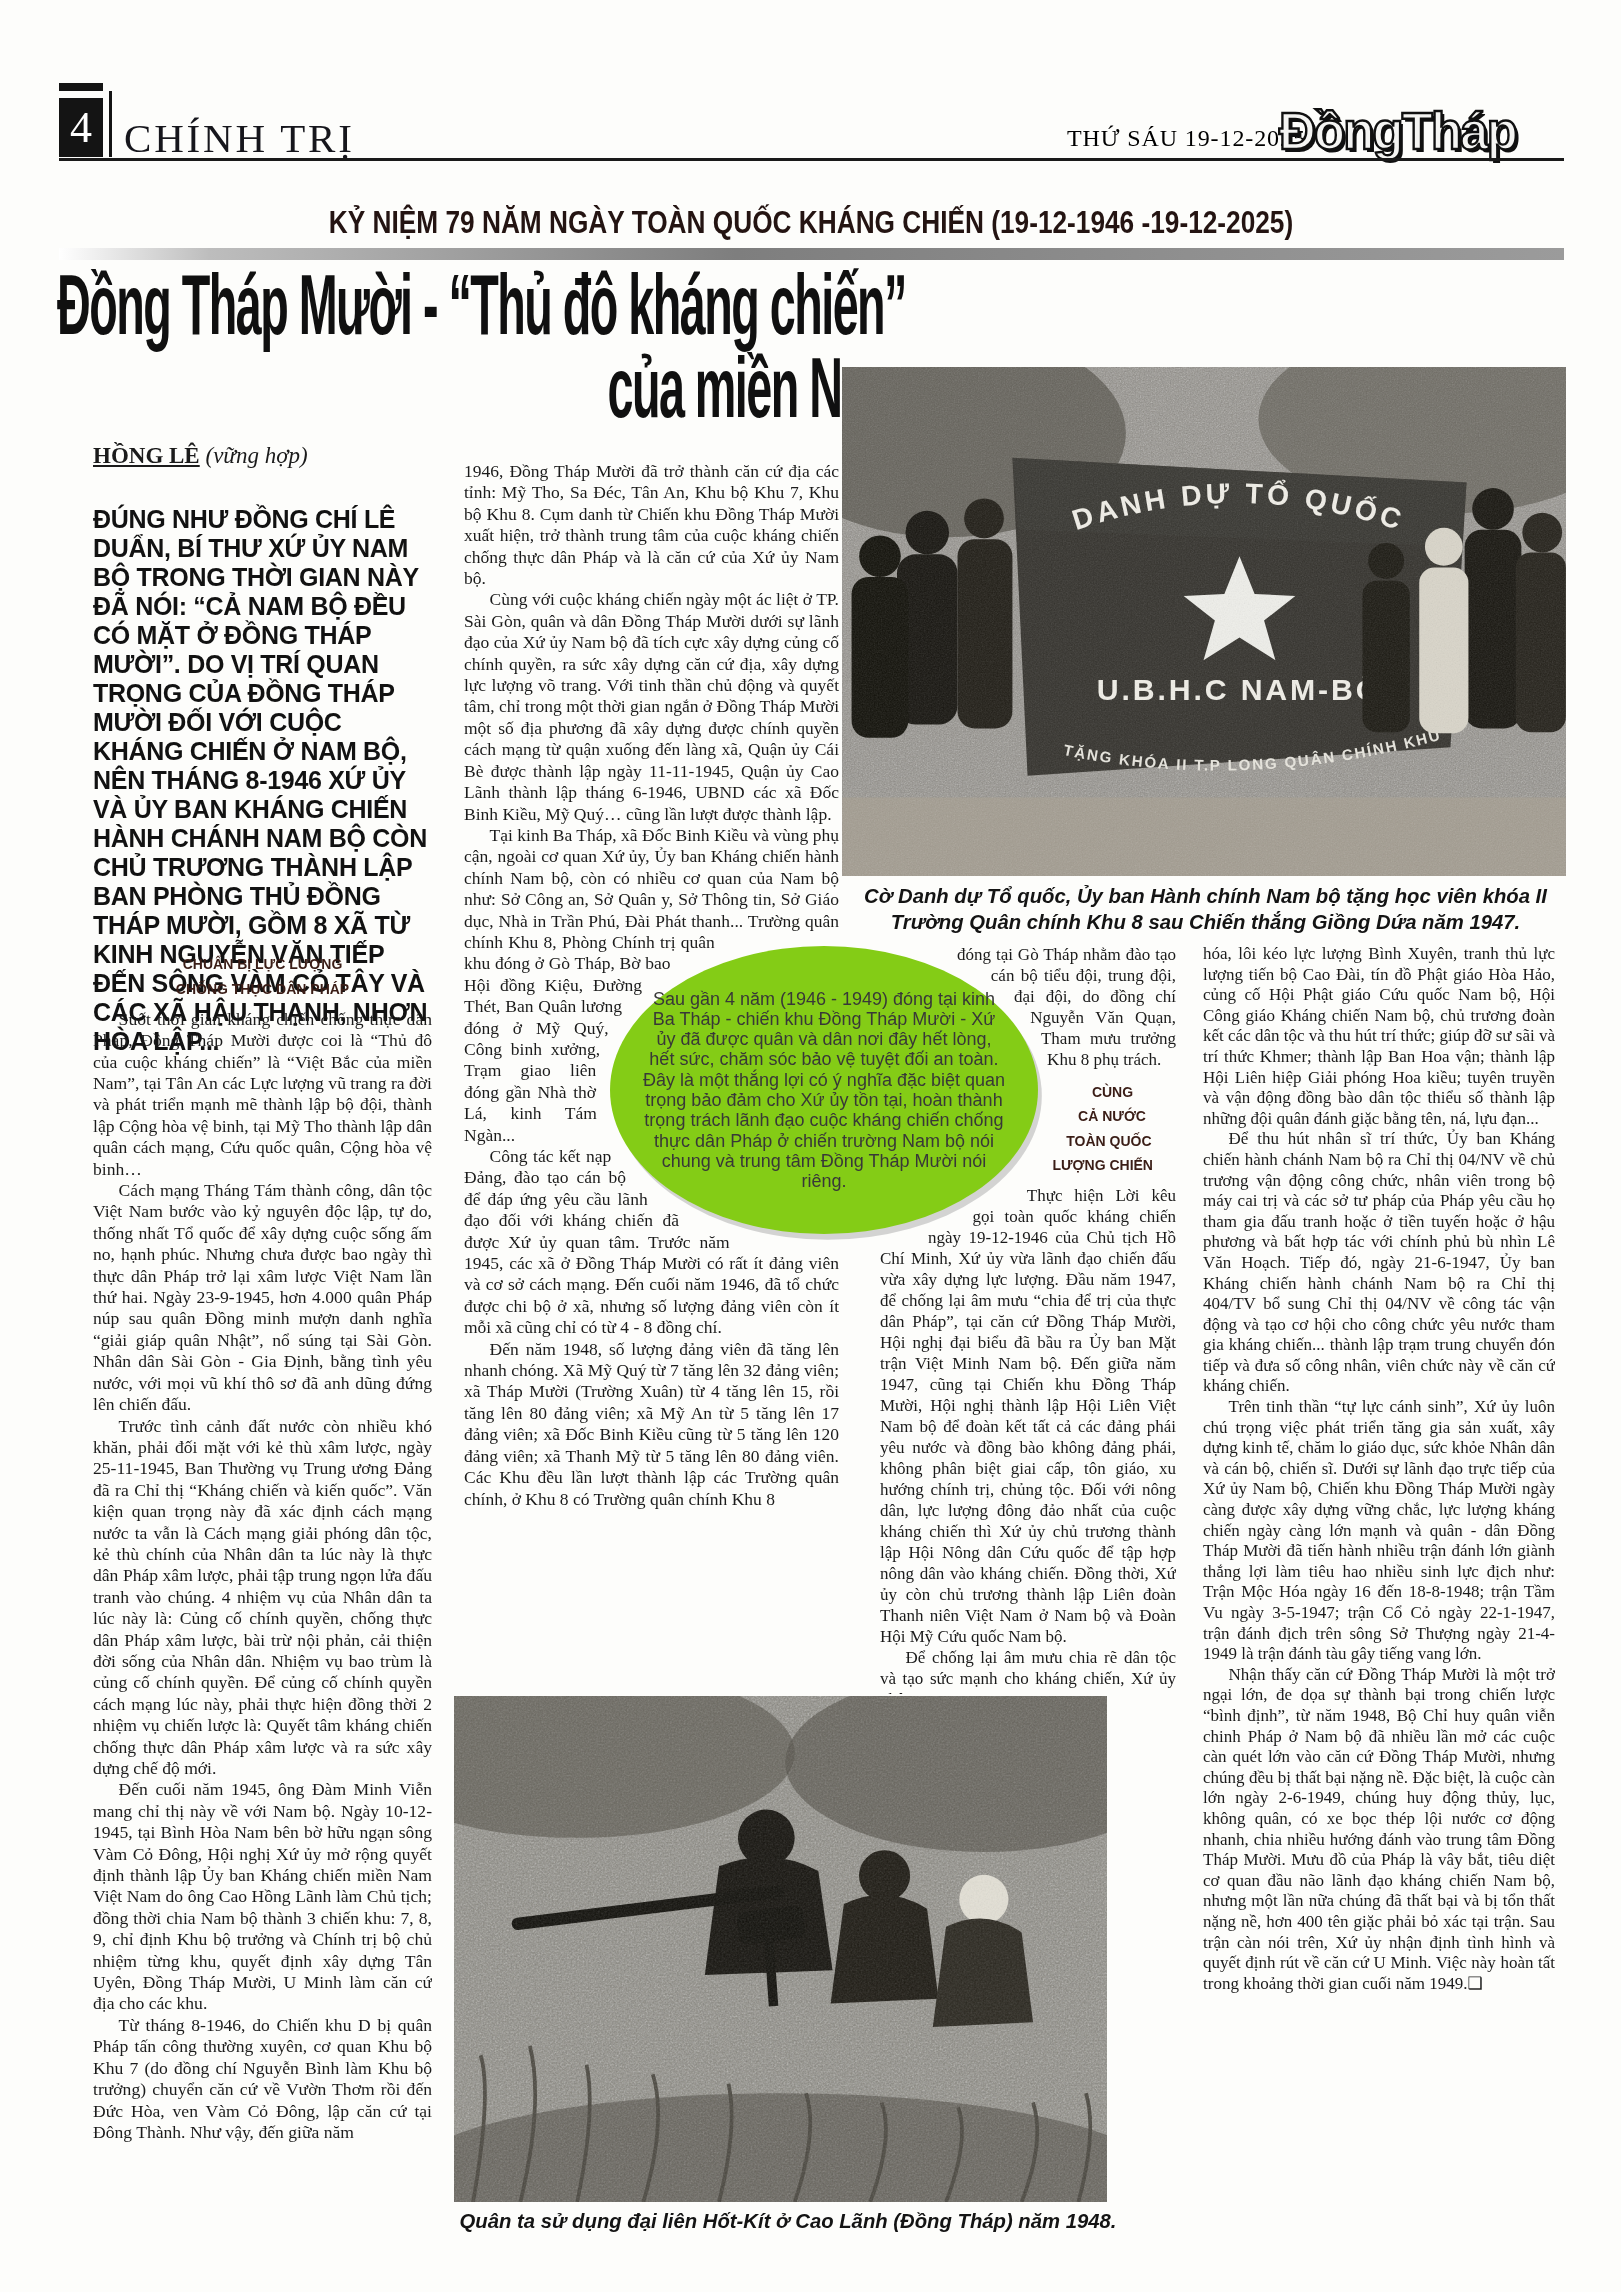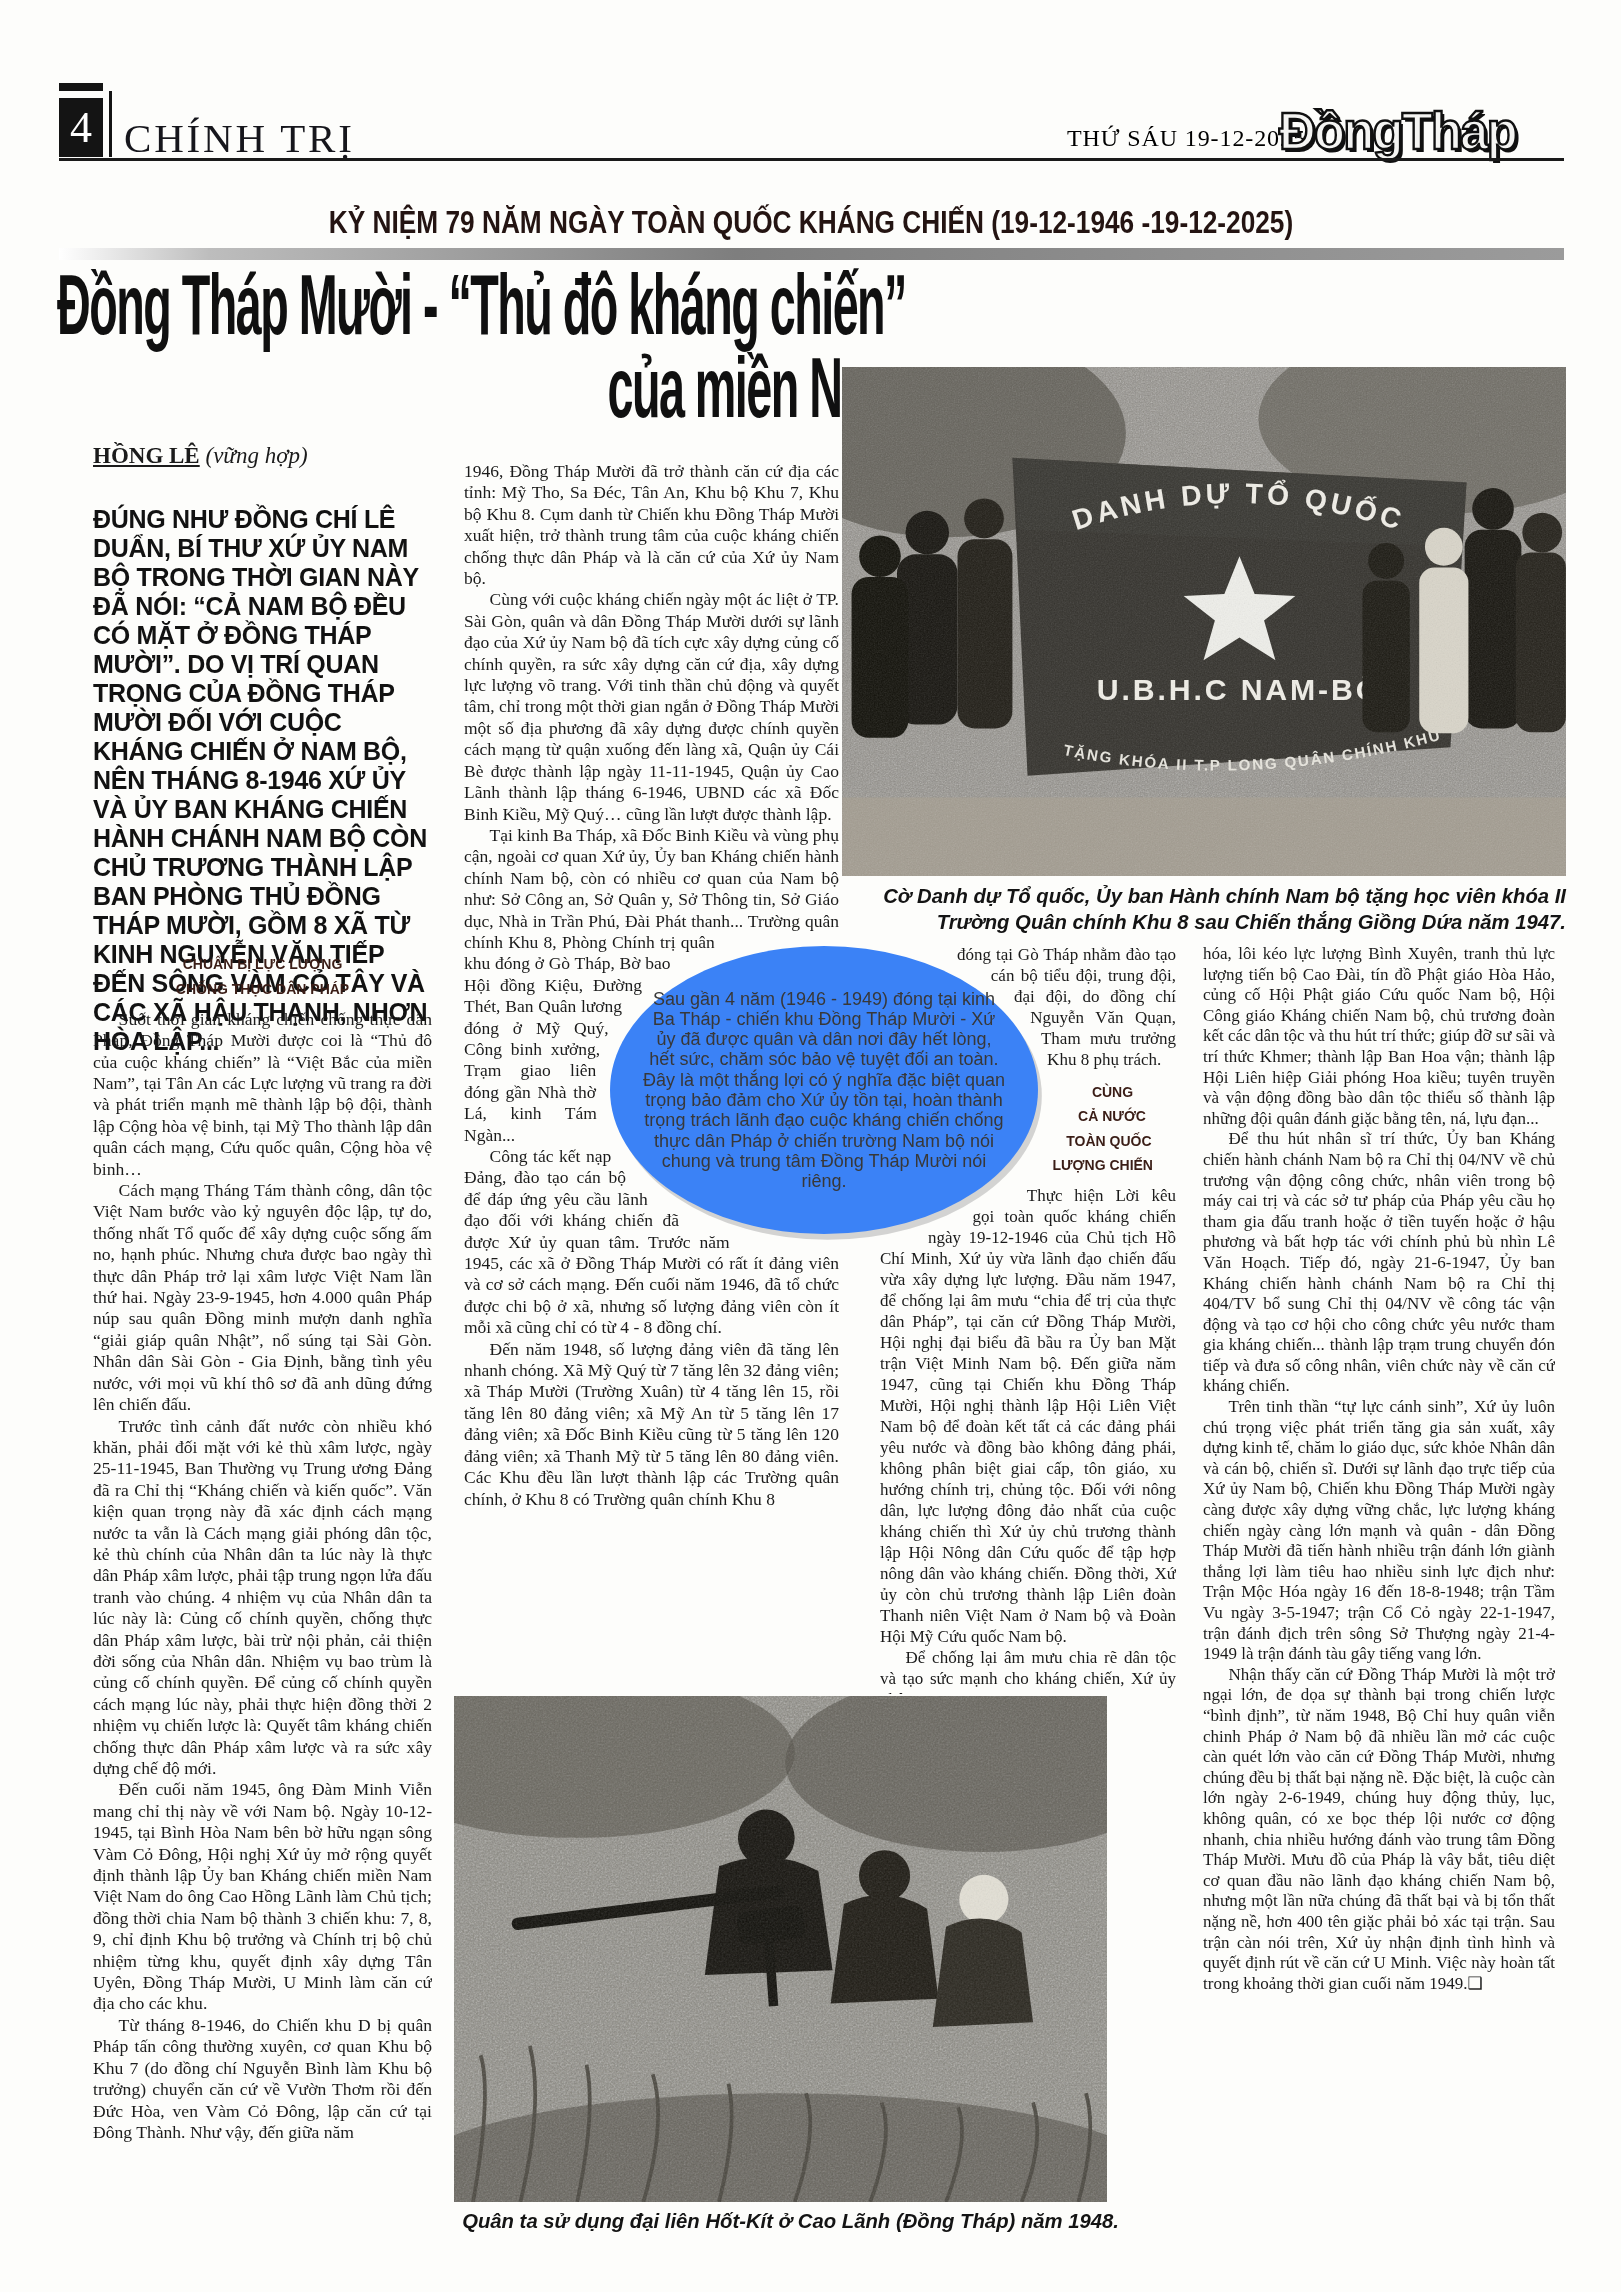--- a/index.html
+++ b/index.html
@@ -40,30 +40,30 @@
   .col4{left:1203px;top:944px;width:352px;font-size:17px;line-height:20.6px;max-height:1308px;overflow:hidden;}
   .subhead{font-family:"Liberation Sans",sans-serif;font-weight:700;font-size:14px;line-height:24.6px;
            text-align:center;color:#3a1d16;margin:0 0 7.6px 0;white-space:pre-line;}
   .subhead.mid{margin:9.5px 0 7.6px 0;}
   
   .oval-spacer-right{float:right;width:244px;height:785px;
       shape-outside:ellipse(225px 155px at 226px 629px);}
   .oval-spacer-left{float:left;width:170px;height:303px;
       shape-outside:ellipse(225px 155px at -56px 146px);}
   
-  .oval{position:absolute;left:610px;top:946px;width:428px;height:288px;background:#3b82f6;
+  .oval{position:absolute;left:610px;top:946px;width:428px;height:288px;background:#84cc16;
         border-radius:50%;display:flex;align-items:center;justify-content:center;text-align:center;
         padding:24.6px 32px;box-sizing:border-box;font-family:"Liberation Sans",sans-serif;
         font-size:18px;line-height:20.3px;color:#383838;box-shadow:3.8px 5.7px 0 rgba(160,160,160,.45);}
   
   .photo{position:absolute;overflow:hidden;background:#8f8d85;}
   .photo1{left:842px;top:367px;width:724px;height:509px;}
   .photo2{left:454px;top:1696px;width:653px;height:506px;}
   .caption{position:absolute;font-family:"Liberation Sans",sans-serif;font-style:italic;font-weight:700;
-           font-size:20.3px;line-height:25.6px;color:#141414;text-align:right;}
+           font-size:20.3px;line-height:25.6px;color:#141414;text-align:center;}
   .cap1{left:845px;top:884px;width:721px;}
   .cap2{left:457px;top:2209px;width:662px;}
 </style>
 </head>
 <body>
 
 <div class="page">
 
   <div class="pgnum-strip"></div>
   <div class="pgnum-box">4</div>

